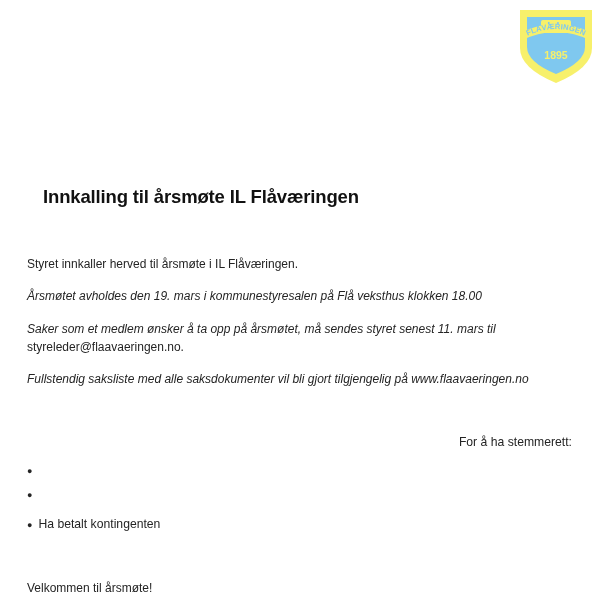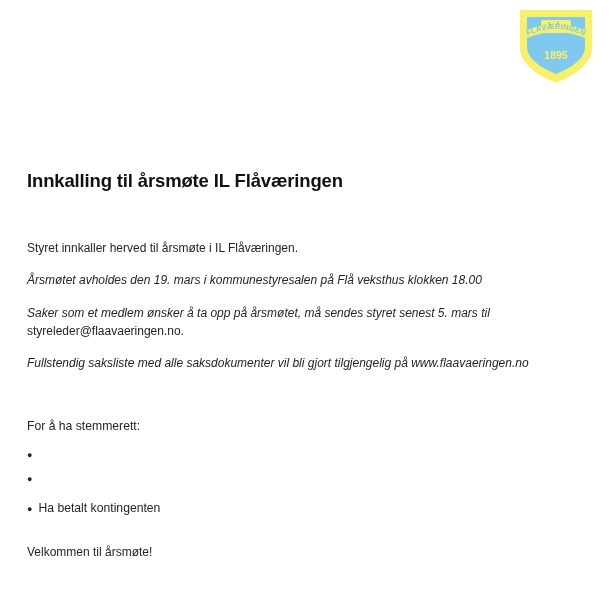--- a/index.html
+++ b/index.html
@@ -36,41 +36,42 @@
     left: 27px;
     top: 0;
     width: 545px;
   }
 
   .doc-title {
     font-size: 18.5px;
     font-weight: bold;
     letter-spacing: -0.15px;
     color: #111111;
-    margin: 0;
+    margin: 16px;
     padding-top: 169px;
     line-height: 1.25;
   }
 
   .para {
     font-size: 12px;
     line-height: 1.52;
     color: #242424;
     margin: 0;
   }
 
   .p-first { margin-top: 47px; }
   .p-gap   { margin-top: 14px; font-style: italic; }
 
   .section-label {
     font-size: 12.2px;
     line-height: 1.52;
     color: #242424;
     margin: 0;
     margin-top: 45px;
+    text-align: right;
   }
 
   .bullet-list {
     list-style: none;
     margin: 0;
     padding: 0;
   }
   .bullet-list li {
     font-size: 12.2px;
     line-height: 1.52;
@@ -80,21 +81,21 @@
     align-items: baseline;
   }
   .bullet-dot {
     font-size: 9px;
     line-height: 1;
     margin-right: 6px;
     color: #242424;
     flex: 0 0 auto;
   }
 
-  .closing-1 { margin-top: 26px; }
+  .closing-1 { margin-top: 46px; }
 </style>
 </head>
 <body>
 
 <div class="logo-wrap">
   <svg viewBox="0 0 82 82" xmlns="http://www.w3.org/2000/svg" aria-hidden="true">
     <defs>
       <path id="arcPath" d="M 8 34 Q 41 16 74 34" fill="none"></path>
     </defs>
 
@@ -116,21 +117,21 @@
 </div>
 
 <div class="doc">
 
   <h1 class="doc-title">Innkalling til årsmøte IL Flåværingen</h1>
 
   <p class="para p-first">Styret innkaller herved til årsmøte i IL Flåværingen.</p>
 
   <p class="para p-gap">Årsmøtet avholdes den 19. mars i kommunestyresalen på Flå veksthus klokken 18.00</p>
 
-  <p class="para p-gap">Saker som et medlem ønsker å ta opp på årsmøtet, må sendes styret senest 5. mars til</p>
+  <p class="para p-gap">Saker som et medlem ønsker å ta opp på årsmøtet, må sendes styret senest 11. mars til</p>
 
   <p class="para">styreleder@flaavaeringen.no.</p>
 
   <p class="para p-gap">Fullstendig saksliste med alle saksdokumenter vil bli gjort tilgjengelig på www.flaavaeringen.no</p>
 
   <p class="section-label">For å ha stemmerett:</p>
 
   <ul class="bullet-list">
     <li>
       <span class="bullet-dot">●</span>

